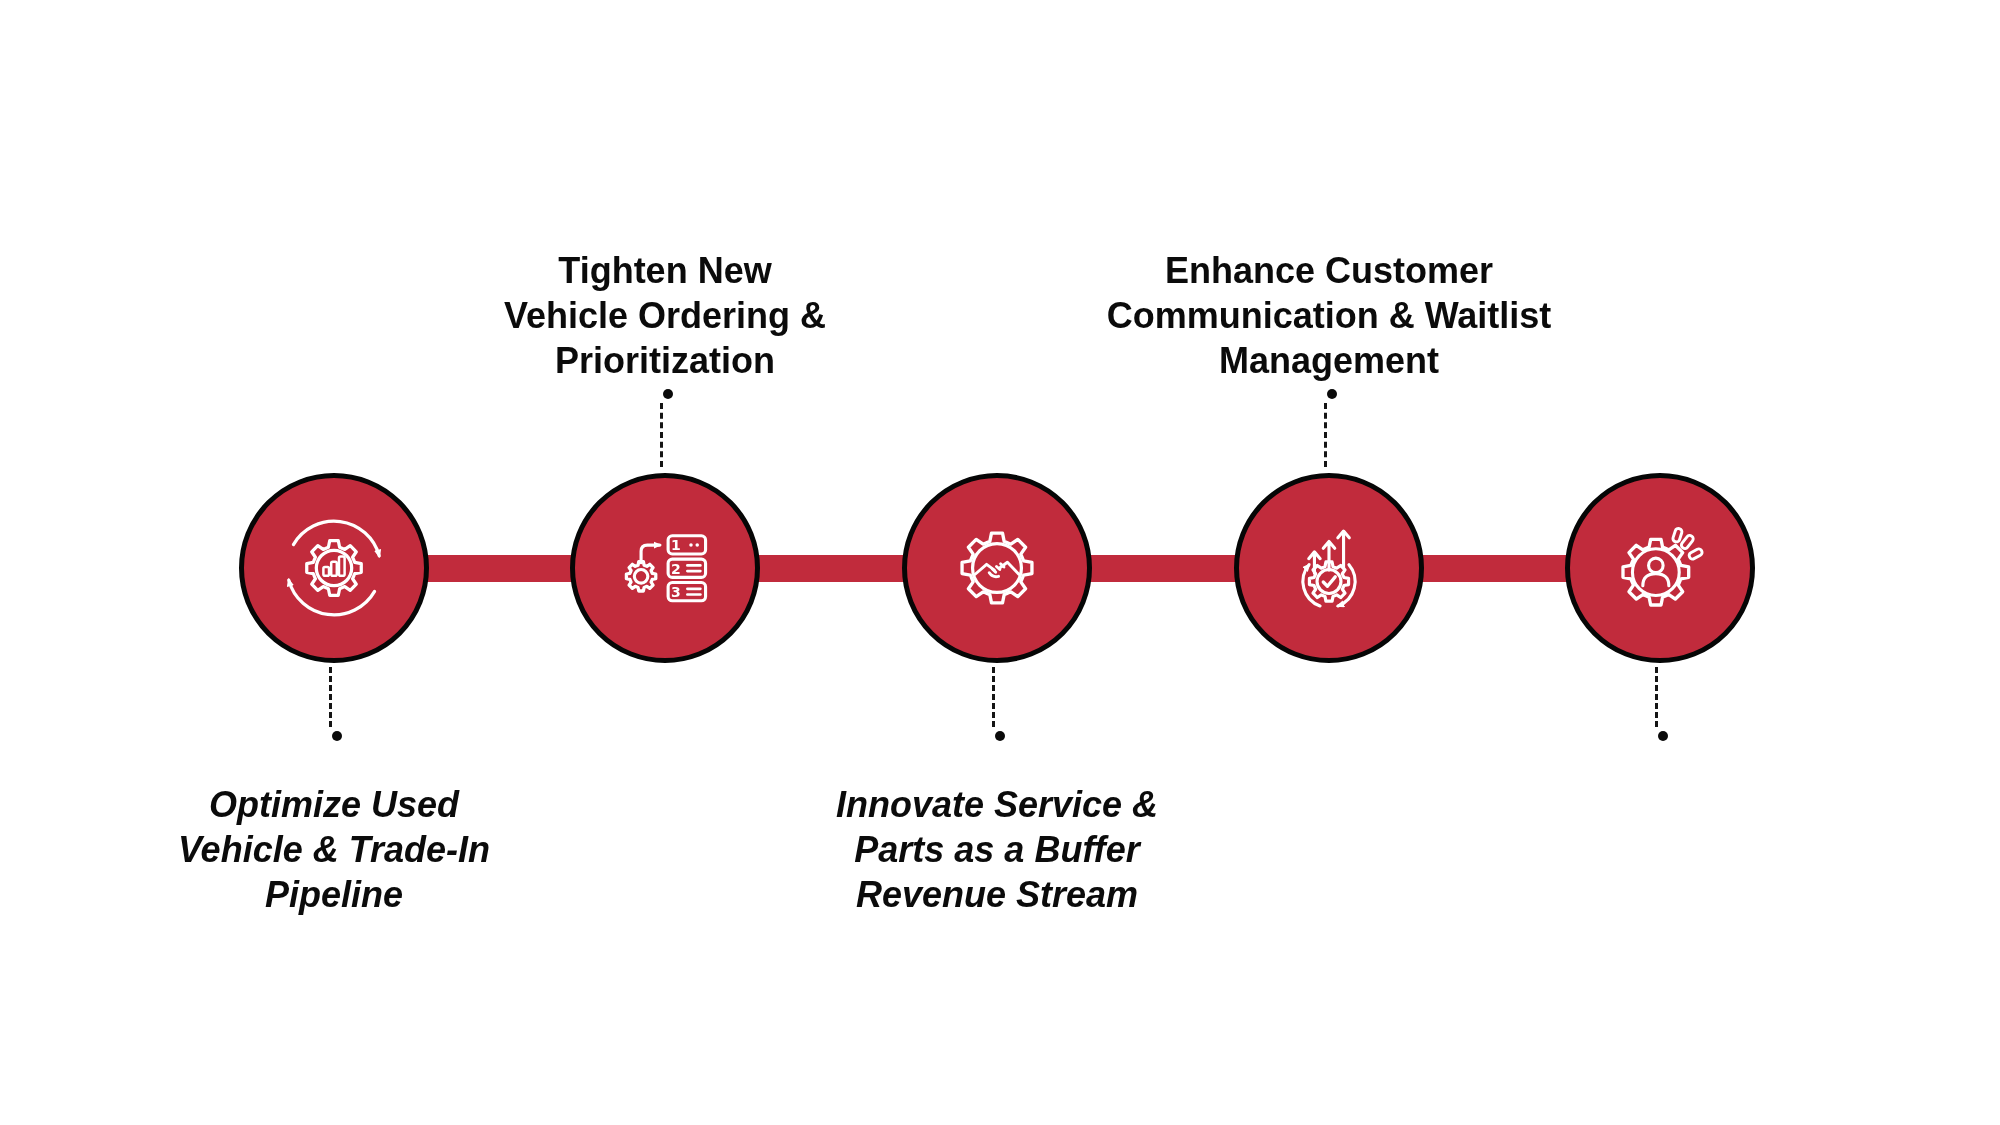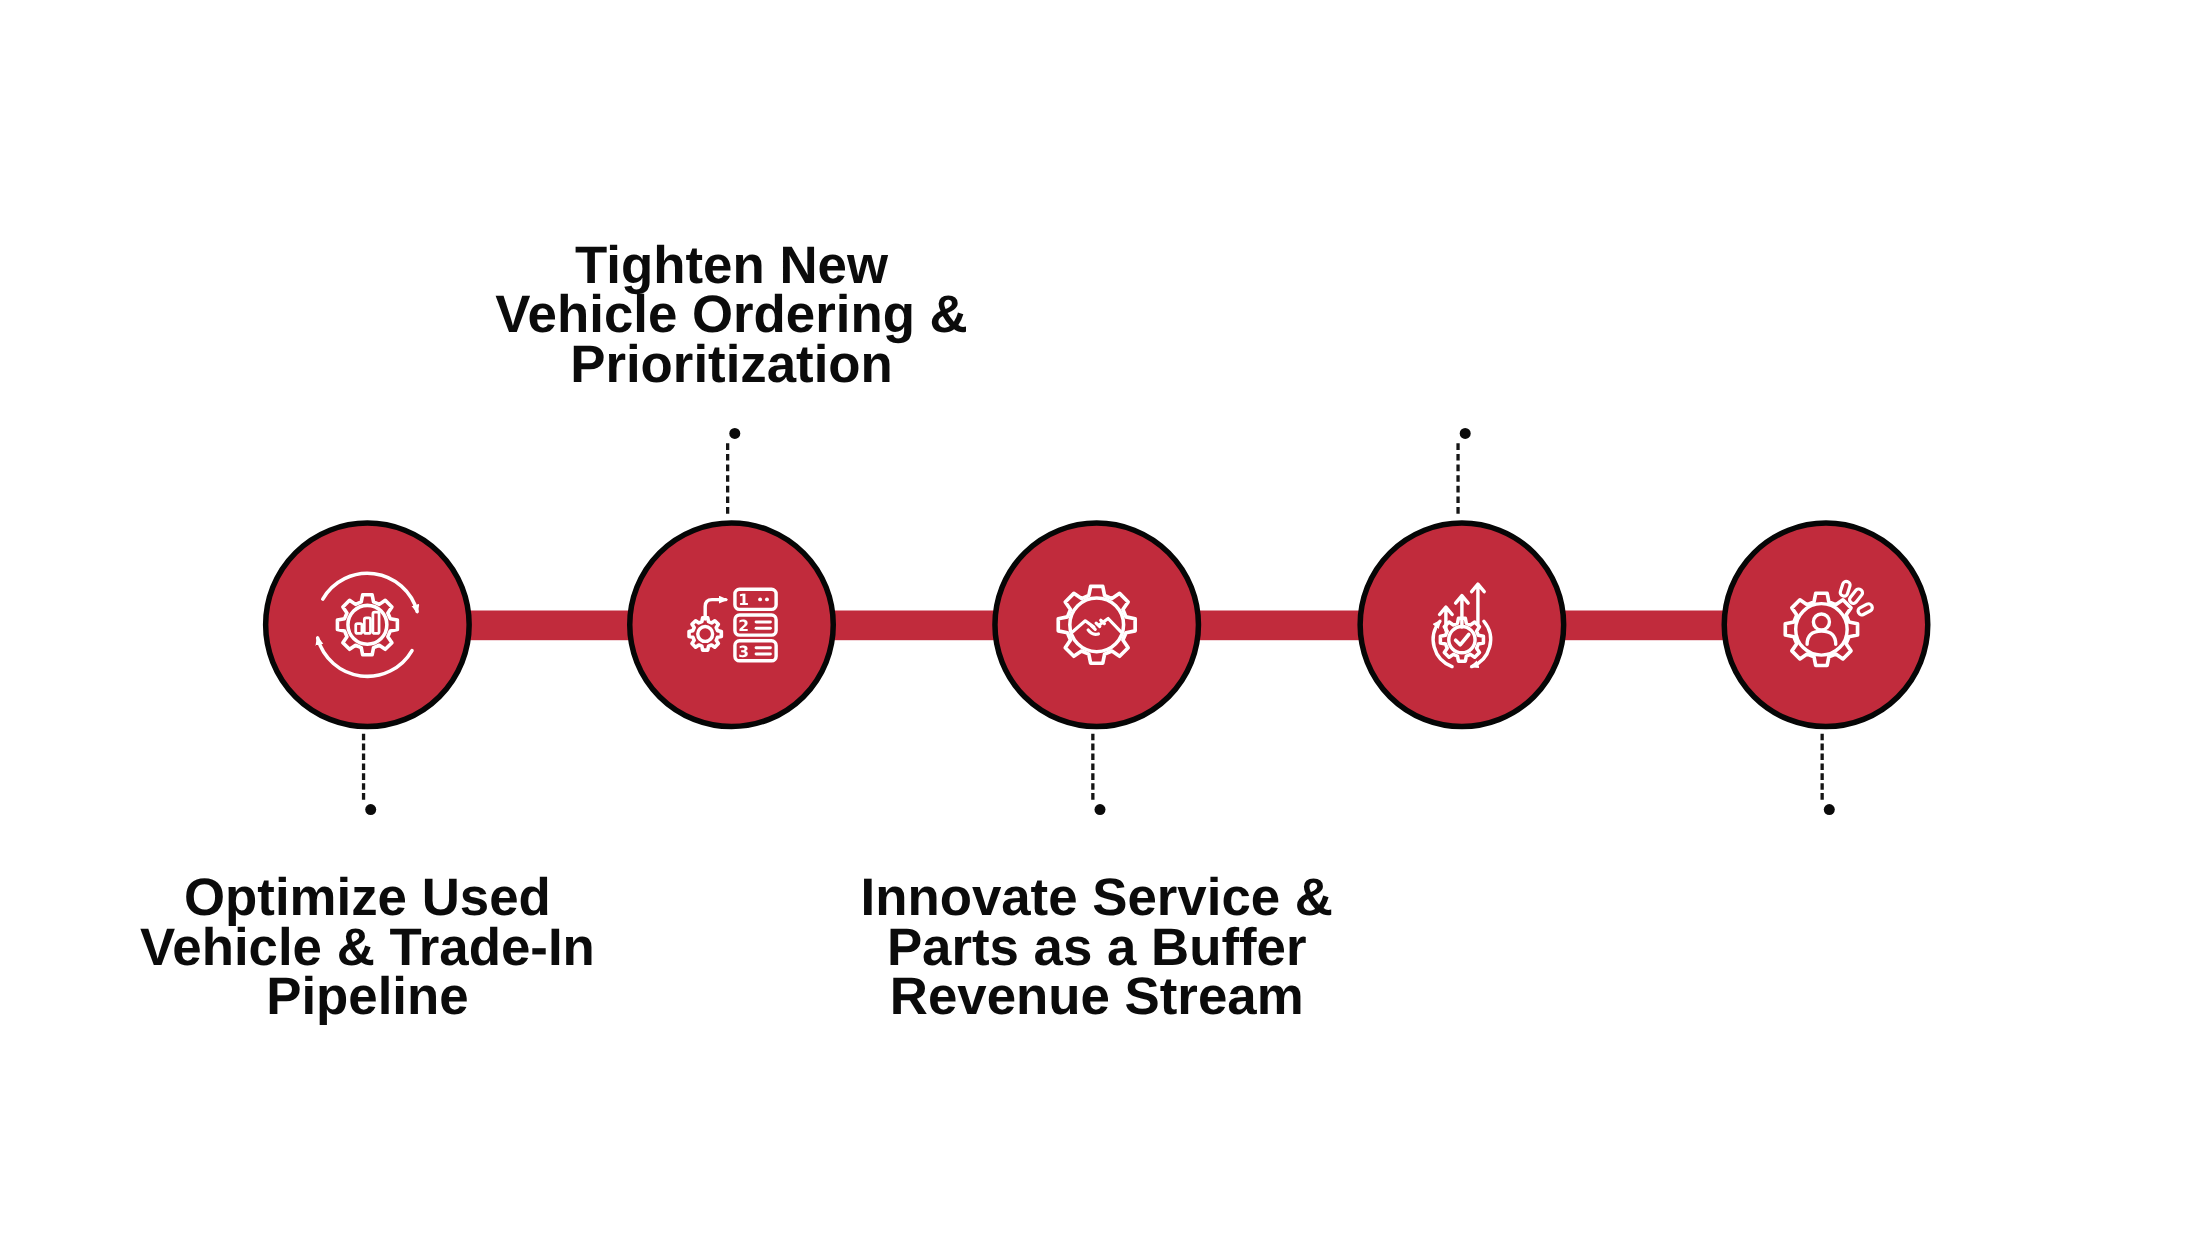--- a/index.html
+++ b/index.html
@@ -26,25 +26,26 @@
   .dash-top{top:403px;height:64px;}
   .dot{
     position:absolute;width:10px;height:10px;border-radius:50%;background:#0a0a0a;
   }
   .dot-bottom{top:731px;}
   .dot-top{top:389px;}
   .cx1{left:332px}.cx2{left:663px}.cx3{left:995px}.cx4{left:1327px}.cx5{left:1658px}
   .dcx1{left:329px}.dcx2{left:660px}.dcx3{left:992px}.dcx4{left:1324px}.dcx5{left:1655px}
   .step-label{
     position:absolute;width:520px;text-align:center;color:#0b0b0b;
-    font-size:48px;line-height:45px;font-weight:600;white-space:pre-line;
+    font-size:36px;line-height:45px;font-weight:600;white-space:pre-line;
     letter-spacing:0;
+    margin-top:29px;
   }
   .label-top{top:219px;}
-  .label-bottom{top:794px;}
+  .label-bottom{top:753px;font-style:italic;}
   .l1{left:74px}.l2{left:405px}.l3{left:737px}.l4{left:1069px}.l5{left:1400px}
   .defs-holder{position:absolute;width:0;height:0;overflow:hidden;}
 </style>
 </head>
 <body>
 
 <div class="canvas">
 
   <svg class="defs-holder" aria-hidden="true">
     <defs>
@@ -122,20 +123,23 @@
       <path d="M64,50 V16 M58.5,21 L64,14.5 L69.5,21"></path>
       <use href="#sym-gear" transform="translate(50,63) scale(0.56) translate(-50,-50)" stroke-width="5.5"></use>
       <circle cx="50" cy="63" r="11.5"></circle>
       <path d="M44.5,63.5 L48.5,67.5 L56,58.5" stroke-width="3.2"></path>
       <path d="M30.8,46.9 A25,25 0 0 0 41.4,86.5" marker-start="url(#ah)"></path>
       <path d="M69.2,46.9 A25,25 0 0 1 58.6,86.5" marker-end="url(#ah)"></path>
     </svg>
   </div>
   <div class="dot dot-top cx4"></div>
   <div class="dash dash-top dcx4"></div>
+  <div class="step-label label-top l4">Enhance Customer
+Communication &amp; Waitlist
+Management</div>
 
   <div class="node n5">
     <svg class="icon" viewBox="0 0 100 100" fill="none" stroke="#FFFFFF" stroke-width="3" stroke-linecap="round" stroke-linejoin="round">
       <use href="#sym-gear" transform="translate(46,54) scale(0.94) translate(-50,-50)" stroke-width="3.4"></use>
       <circle cx="46" cy="54" r="22.5"></circle>
       <circle cx="46" cy="47.5" r="7"></circle>
       <path d="M33.5,67 C33.5,58.5 39,55.5 46,55.5 C53,55.5 58.5,58.5 58.5,67"></path>
       <rect x="63.5" y="12" width="6.5" height="13" rx="3" stroke-width="2.8" transform="rotate(18 66.75 18.5)"></rect>
       <rect x="73" y="18" width="6.5" height="14" rx="3" stroke-width="2.8" transform="rotate(38 76.25 25)"></rect>
       <rect x="81" y="30" width="6.5" height="13" rx="3" stroke-width="2.8" transform="rotate(62 84.25 36.5)"></rect>

